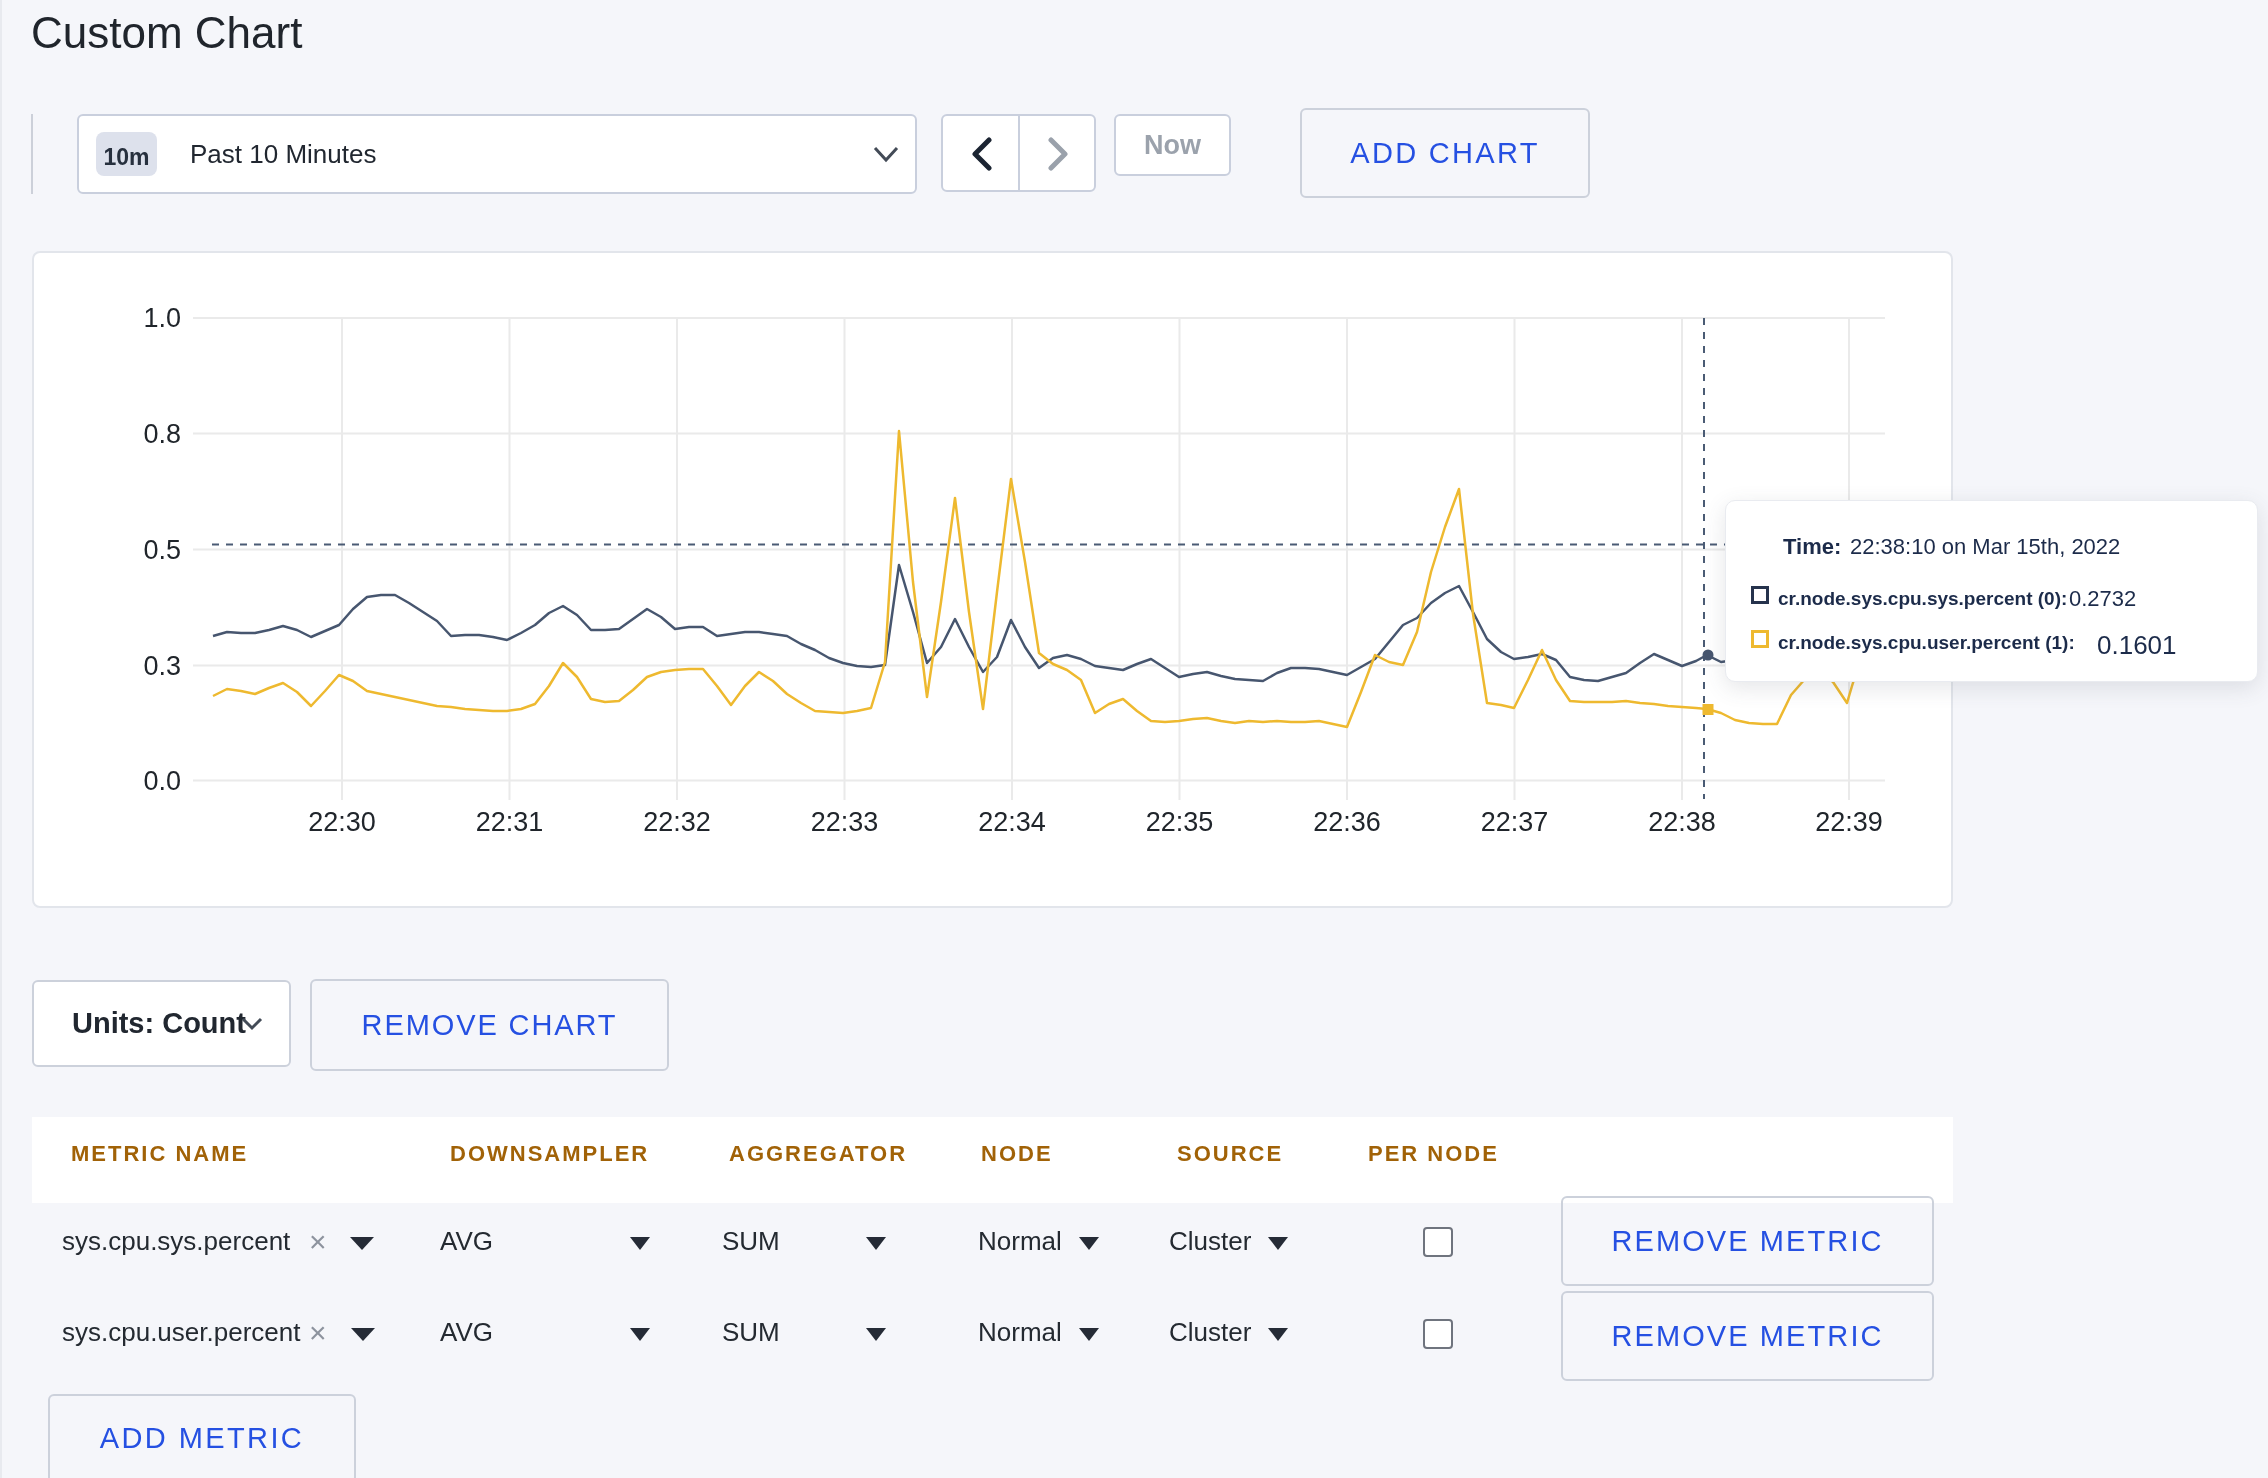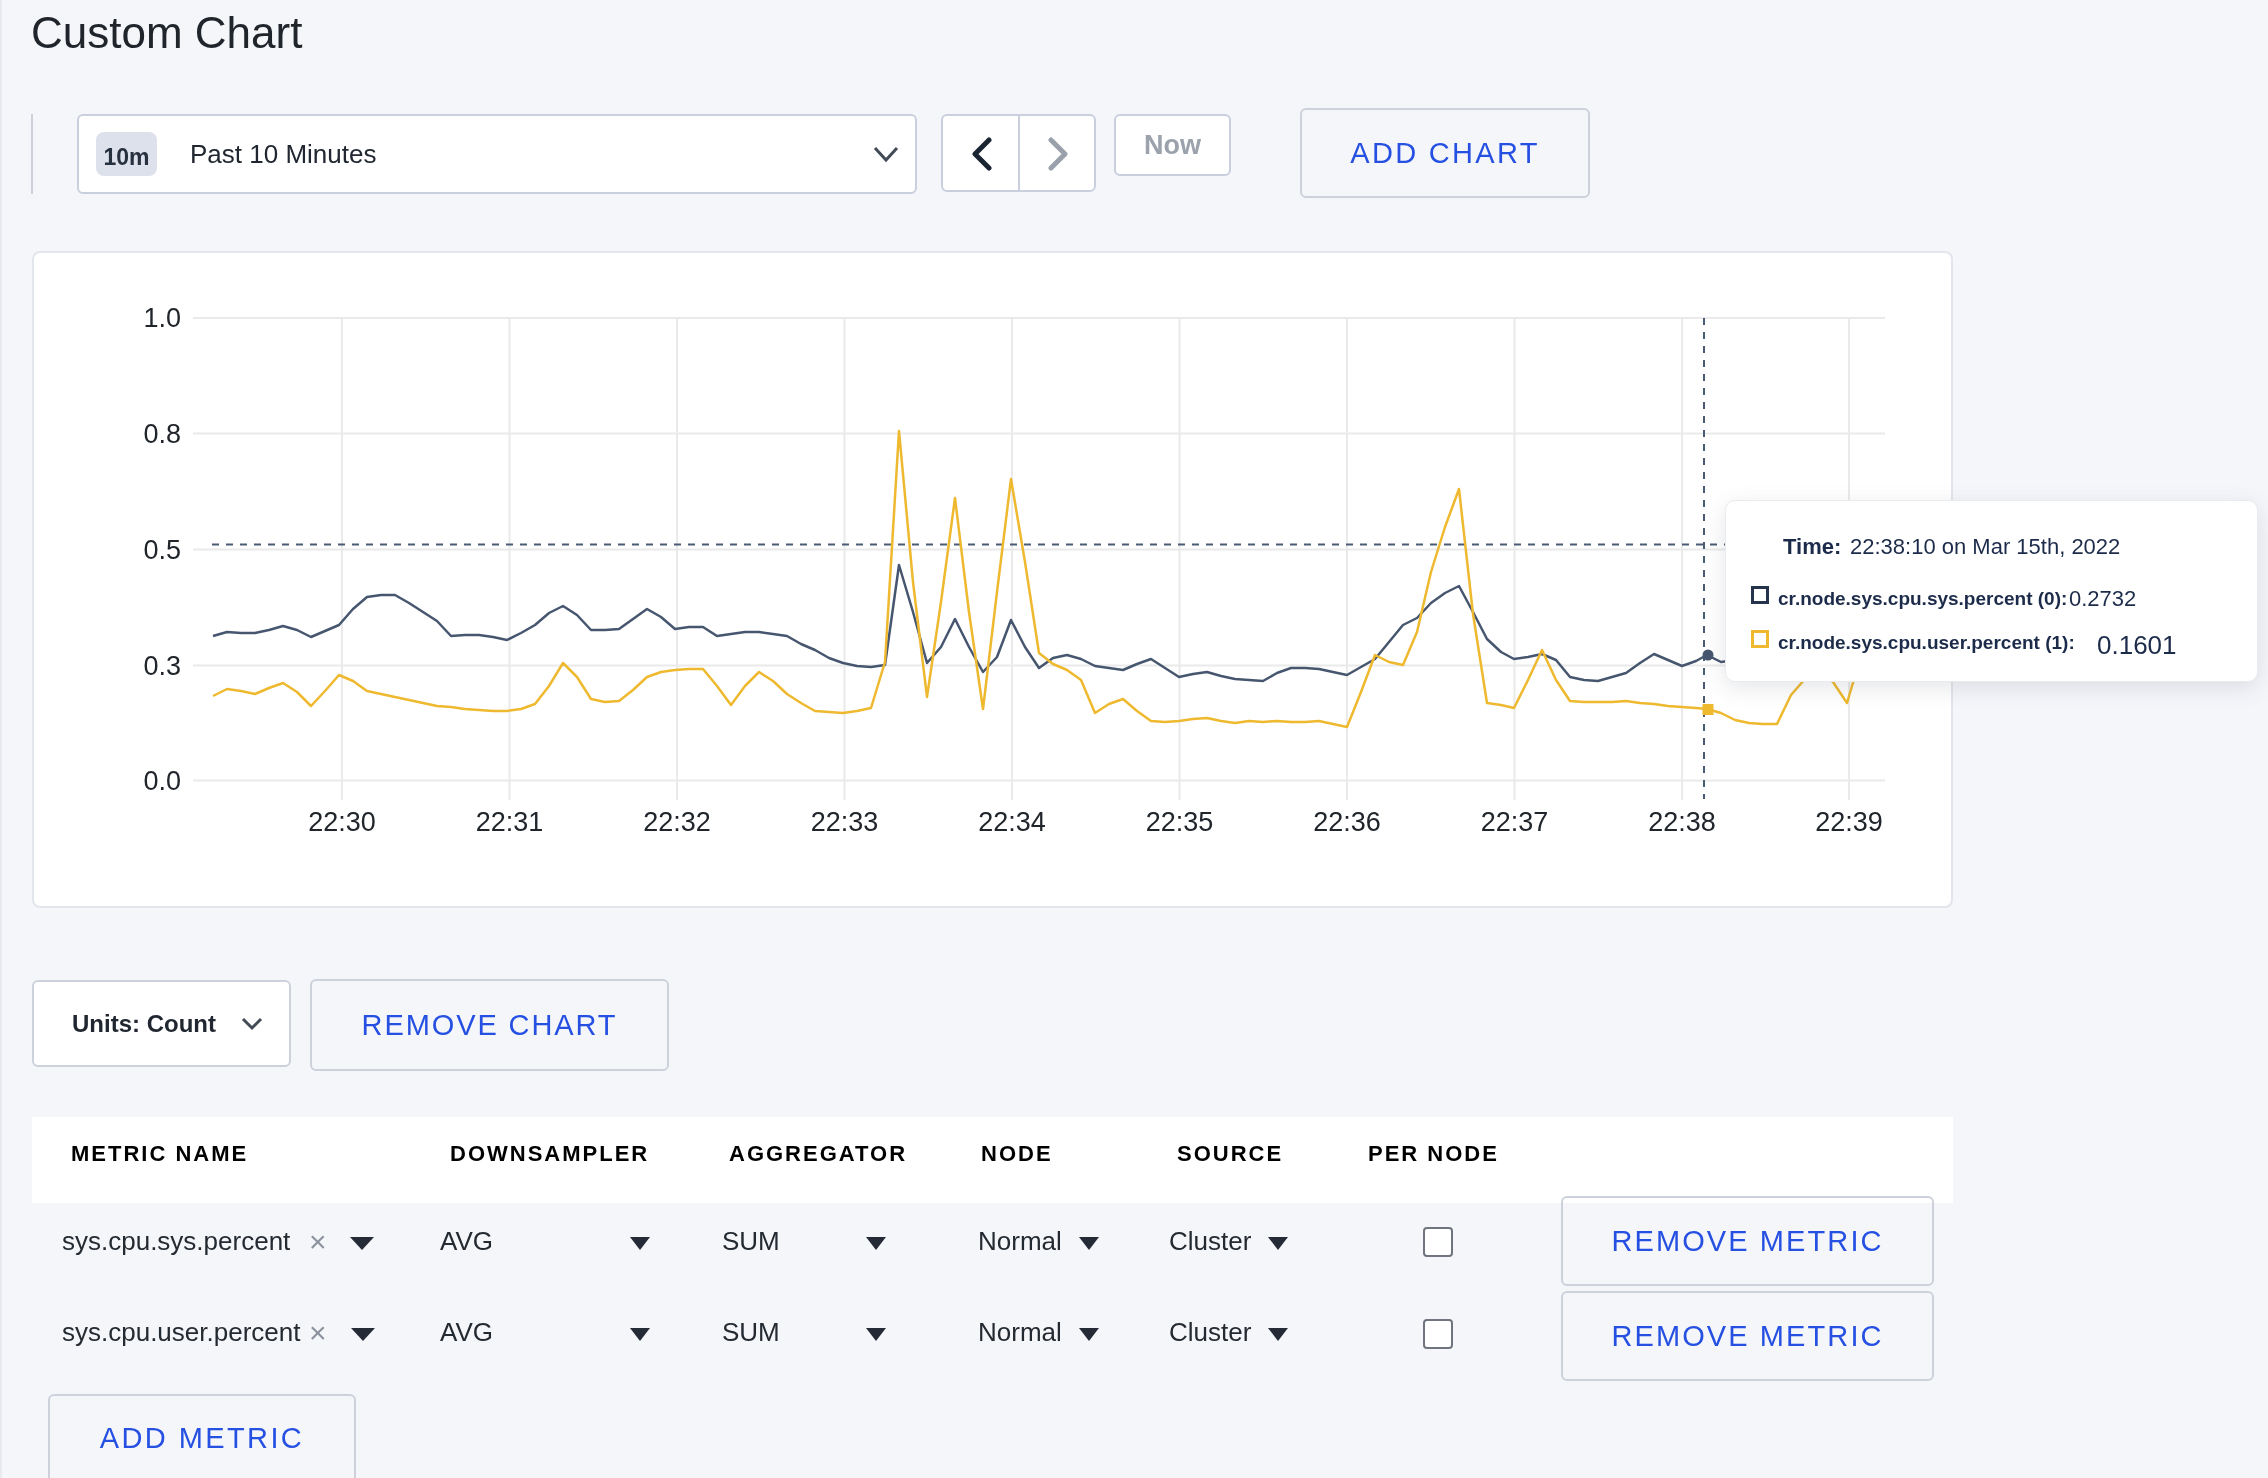--- a/index.html
+++ b/index.html
@@ -1,20 +1,20 @@
 <!DOCTYPE html>
 <html><head><meta charset="utf-8"><title>Custom Chart</title>
 <style>
 * { margin:0; padding:0; box-sizing:border-box; }
 html,body { width:2268px; height:1478px; background:#f5f6fa; font-family:"Liberation Sans",sans-serif; position:relative; overflow:hidden; }
 .abs { position:absolute; }
 .btn { position:absolute; border:2px solid #ccd1db; border-radius:6px; background:transparent; }
 .bluetext { color:#2550e2; font-size:29px; display:flex; align-items:center; justify-content:center; }
 .tri { position:absolute; width:0; height:0; border-left:10.5px solid transparent; border-right:10.5px solid transparent; border-top:13.5px solid #252b36; }
-.hdr { position:absolute; font-size:22px; font-weight:700; color:#000000; letter-spacing:2px; line-height:1; }
+.hdr { position:absolute; font-size:22px; font-weight:700; color:#a16207; letter-spacing:2px; line-height:1; }
 .rowtxt { position:absolute; font-size:26px; color:#242a31; line-height:1; }
 .cbx { position:absolute; width:30px; height:30px; border:2px solid #6f747e; border-radius:4px; background:#fff; }
 .tt { position:absolute; color:#1c2b4a; line-height:1; }
 </style></head>
 <body>
 <div class="abs" style="left:0;top:0;width:2px;height:1478px;background:#e8eaef;"></div>
 <div class="abs" style="left:31px;top:11px;font-size:44px;color:#20252c;line-height:1;">Custom Chart</div>
 
 <div class="abs" style="left:31px;top:114px;width:2px;height:80px;background:#ccd0d9;"></div>
 
@@ -83,21 +83,21 @@
 <div class="tt" style="left:1783px;top:536px;font-size:22px;font-weight:700;">Time:</div>
 <div class="tt" style="left:1850px;top:536px;font-size:22px;">22:38:10 on Mar 15th, 2022</div>
 <div class="abs" style="left:1751px;top:586px;width:18px;height:18px;border:3px solid #26334d;"></div>
 <div class="tt" style="left:1778px;top:589px;font-size:19px;font-weight:700;">cr.node.sys.cpu.sys.percent (0):</div>
 <div class="tt" style="left:2069px;top:588px;font-size:22px;">0.2732</div>
 <div class="abs" style="left:1751px;top:630px;width:18px;height:18px;border:3px solid #eeb92f;"></div>
 <div class="tt" style="left:1778px;top:633px;font-size:19px;font-weight:700;">cr.node.sys.cpu.user.percent (1):</div>
 <div class="tt" style="left:2097px;top:632px;font-size:26px;">0.1601</div>
 
 <div class="abs" style="left:32px;top:980px;width:259px;height:87px;background:#fff;border:2px solid #ccd1db;border-radius:6px;"></div>
-<div class="abs" style="left:72px;top:980px;height:87px;display:flex;align-items:center;font-size:24px;font-weight:700;color:#212730;">Units: Count</div>
+<div class="abs" style="left:72px;top:980px;height:87px;display:flex;align-items:center;font-size:29px;font-weight:700;color:#212730;">Units: Count</div>
 <svg class="abs" style="left:240px;top:1015px;" width="24" height="18" viewBox="0 0 24 18">
     <polyline points="3,4 12,13 21,4" fill="none" stroke="#434b57" stroke-width="3"></polyline>
   </svg>
 <div class="btn bluetext" style="left:310px;top:979px;width:359px;height:92px;letter-spacing:1.9px;">REMOVE CHART</div>
 
 <div class="abs" style="left:32px;top:1117px;width:1921px;height:86px;background:#fff;"></div>
 <div class="hdr" style="left:71px;top:1143px;">METRIC NAME</div>
 <div class="hdr" style="left:450px;top:1143px;">DOWNSAMPLER</div>
 <div class="hdr" style="left:729px;top:1143px;">AGGREGATOR</div>
 <div class="hdr" style="left:981px;top:1143px;">NODE</div>

